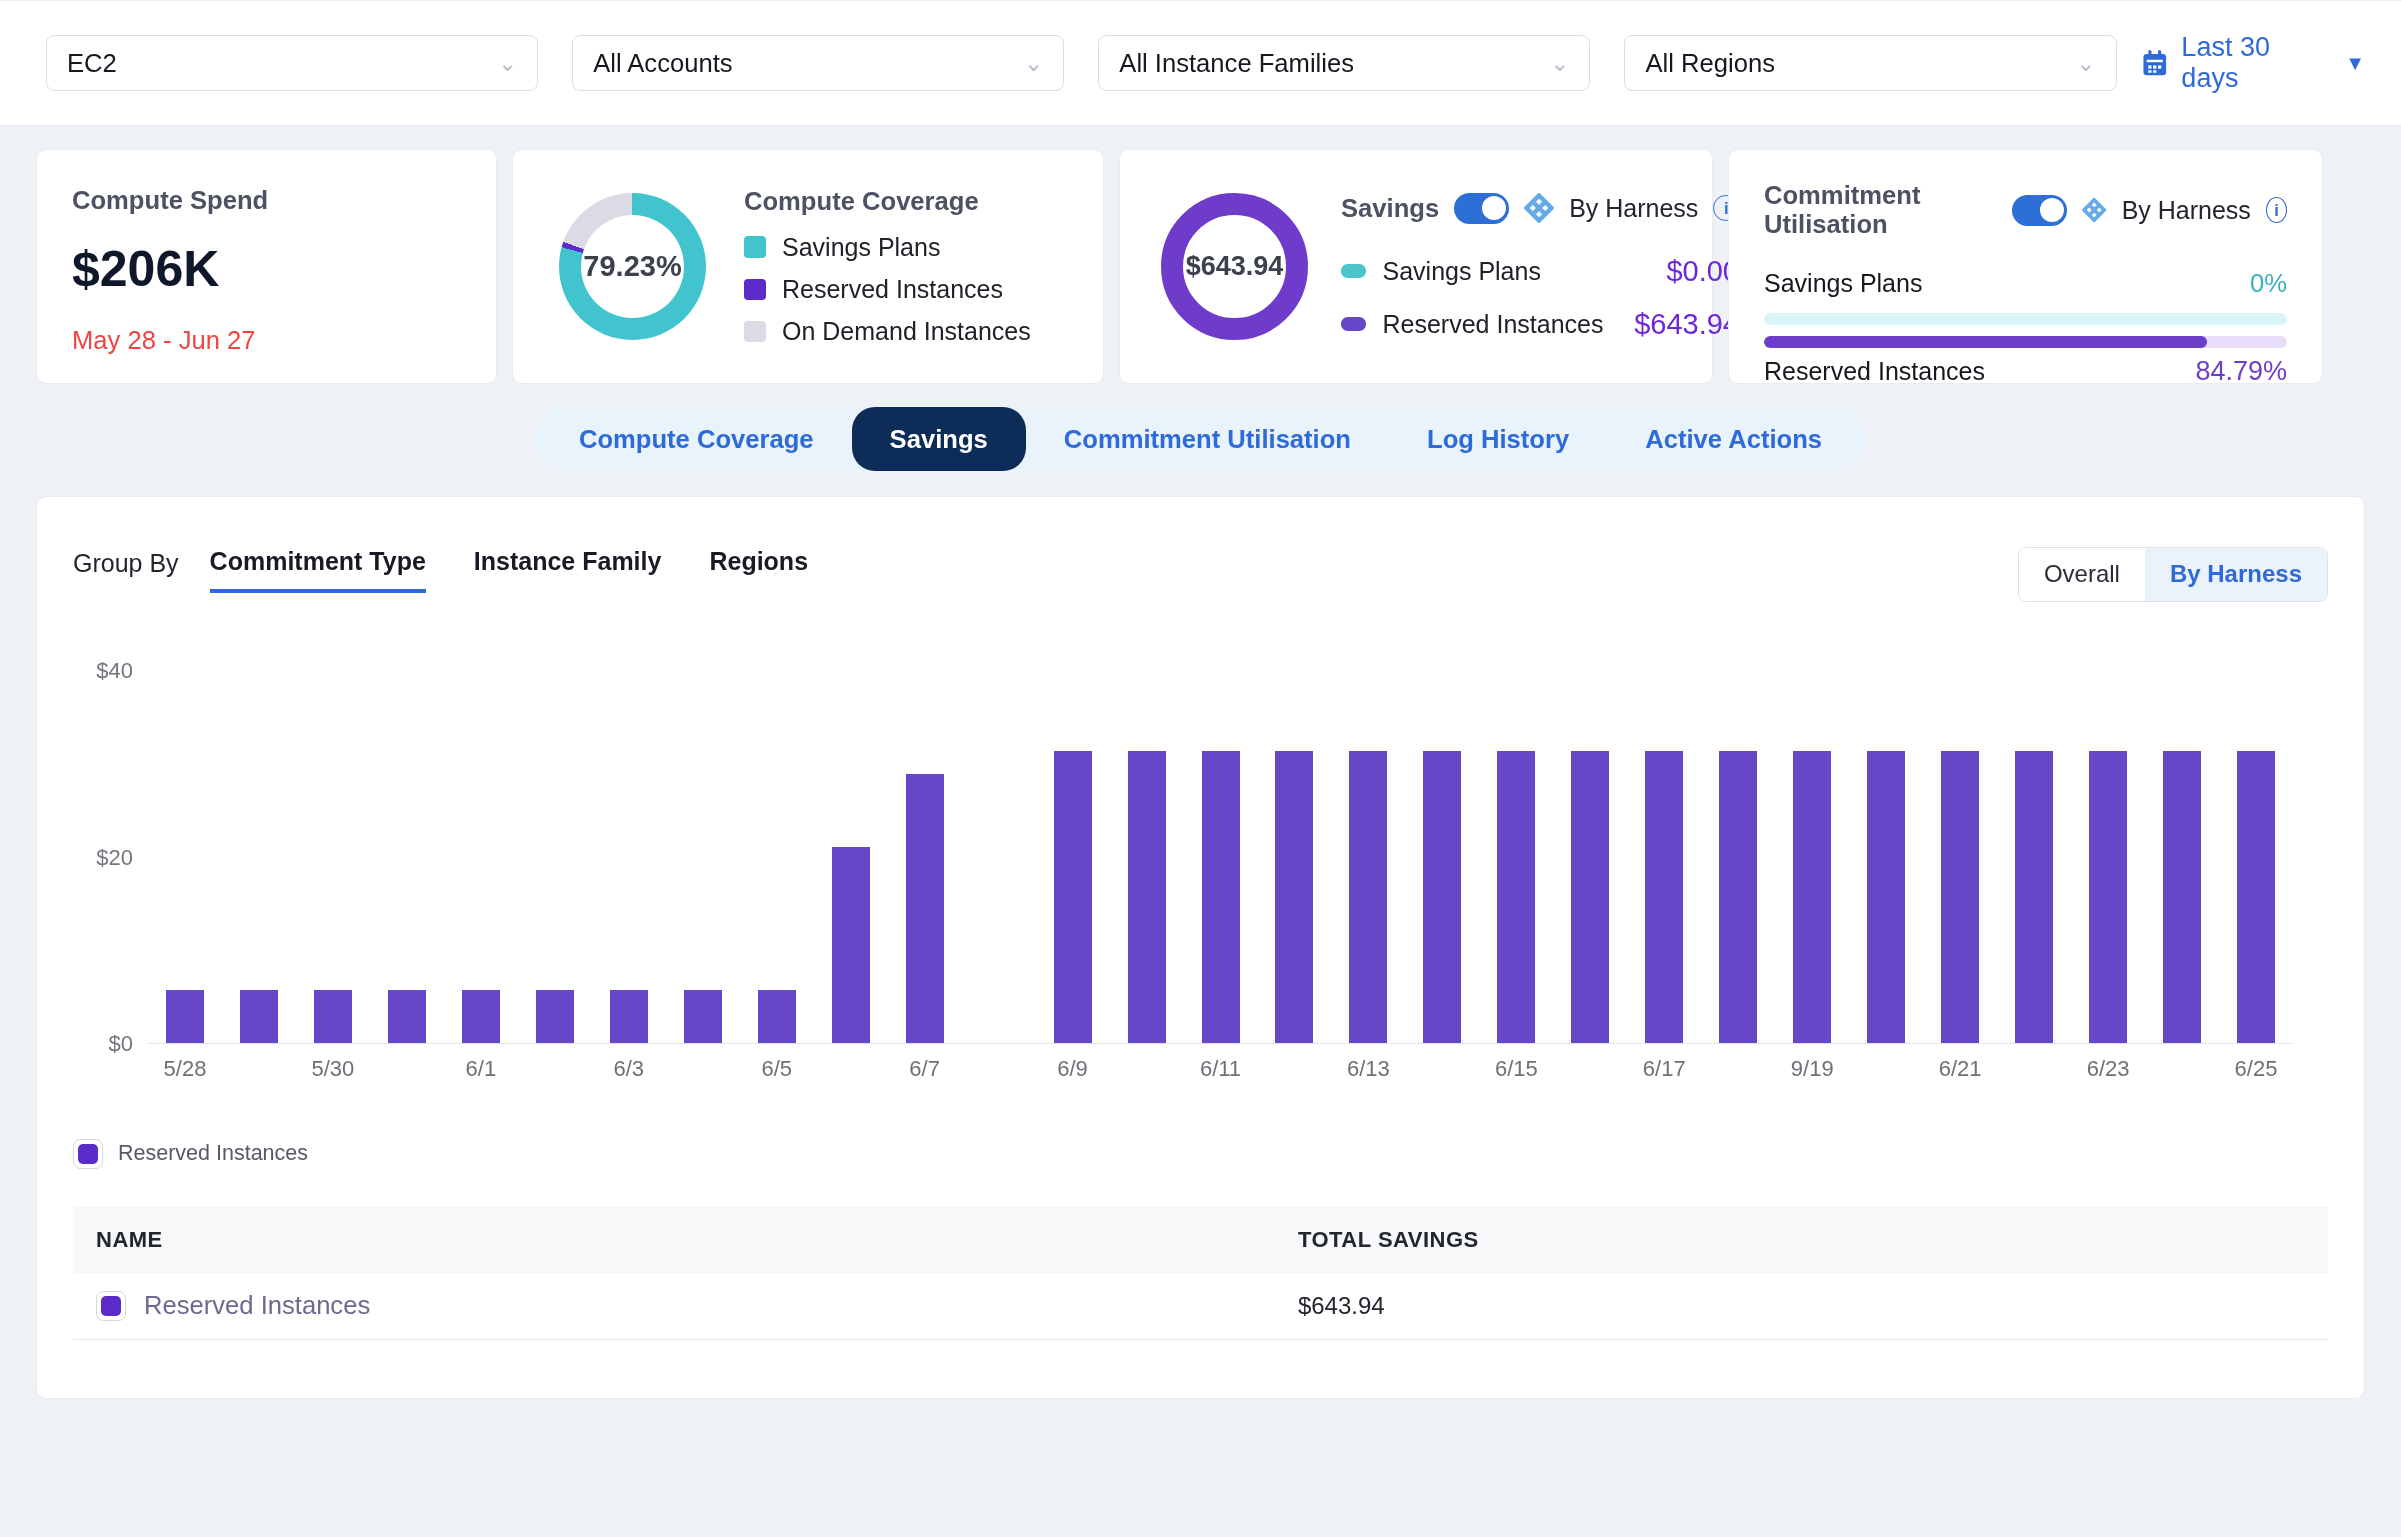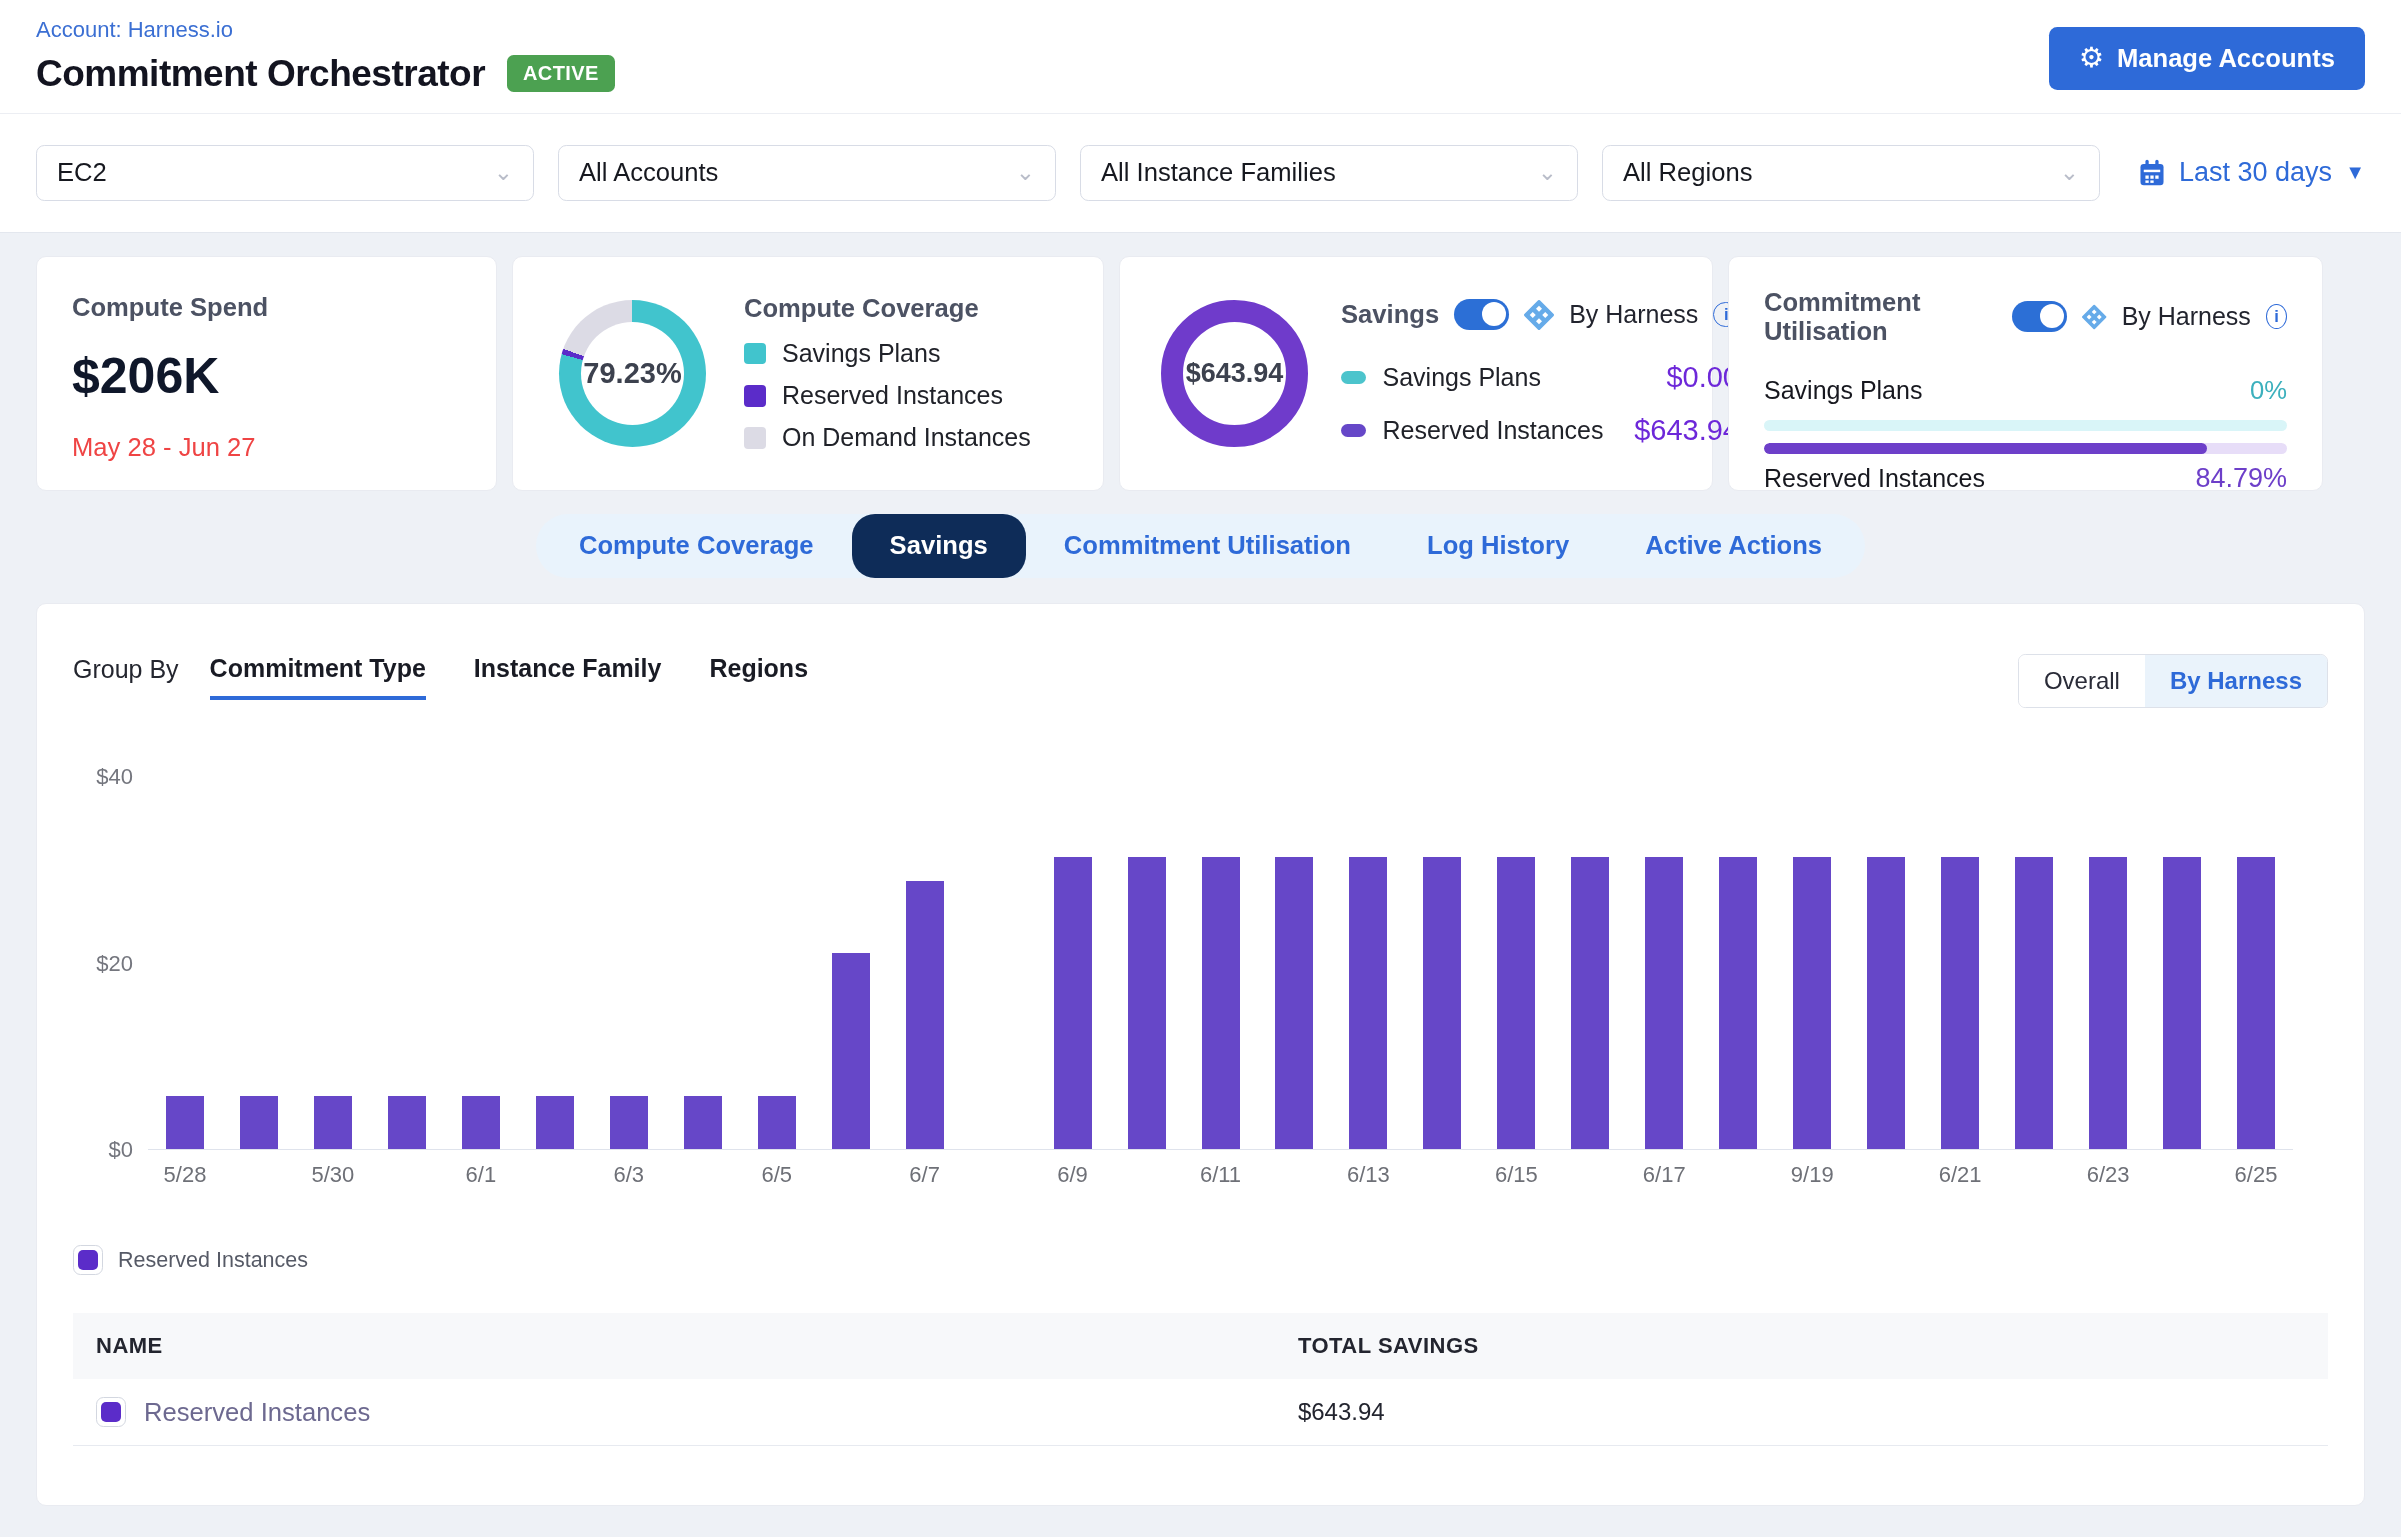--- a/index.html
+++ b/index.html
@@ -16,21 +16,21 @@
   .title-row { display:flex; align-items:center; gap:21.5px; margin-top:10px; }
   .page-title { font-size:37px; font-weight:700; margin:0; letter-spacing:-0.5px; color:#131420; }
   .active-badge { background:#4ca151; color:#fff; font-size:20px; font-weight:700; padding:7.4px 16.5px; border-radius:6.6px; letter-spacing:0.4px; }
   .manage-btn { background:#2e6ad8; color:#fff; border:none; font-family:inherit; font-size:25.6px; font-weight:700;
     height:63px; padding:0 30px; border-radius:8.3px; display:flex; align-items:center; gap:13.2px; margin-top:10px; cursor:pointer; }
   .gear-glyph { font-size:28px; font-weight:400; line-height:1; }
 
   
   .filterbar { background:#fff; border-top:0.8px solid #eceef3; border-bottom:0.8px solid #e3e7ee; padding:31px 36px; display:flex; align-items:center; gap:24px; }
   .select { width:498px; height:56px; background:#fff; border:0.8px solid #d8dce6; border-radius:8.3px;
-    display:flex; align-items:center; justify-content:space-between; padding:0 20px; font-size:25.6px; color:#16181f; cursor:pointer; }
+    display:flex; align-items:center; justify-content:space-between; padding:0 20px; font-size:25.6px; color:#16181f; cursor:pointer;margin-left:10px; }
   .chev { color:#b9bdc9; font-size:23px; }
   .daterange { margin-left:auto; display:flex; align-items:center; gap:13.2px; color:#2e6ad8; font-size:27px; cursor:pointer; }
   .dr-caret { font-size:20px; }
 
   
   .cards { display:flex; gap:15px; padding:23px 36px 0; }
   .card { background:#fff; border:0.8px solid #e9ebf1; border-radius:10px; height:235px; }
   .card-title { font-size:25.6px; font-weight:700; color:#4c5263; }
 
   .card-spend { width:461px; padding:36px 35px; }
@@ -112,33 +112,20 @@
   .td-name { padding:18px 23px; display:flex; align-items:center; gap:18px; font-size:25.6px; color:#6d6990; }
   .td-val { padding:18px 23px; font-size:24px; color:#23252f; }
 
   svg { display:block; }
 </style>
 </head>
 <body>
 
 <div class="page">
 
-  <div class="topbar">
-    <div>
-      <a class="account-link">Account: Harness.io</a>
-      <div class="title-row">
-        <h1 class="page-title">Commitment Orchestrator</h1>
-        <span class="active-badge">ACTIVE</span>
-      </div>
-    </div>
-    <button class="manage-btn">
-      <span class="gear-glyph">⚙</span>
-      <span>Manage Accounts</span>
-    </button>
-  </div>
 
   <div class="filterbar">
     <div class="select">
       <span>EC2</span>
       <span class="chev">⌄</span>
     </div>
     <div class="select">
       <span>All Accounts</span>
       <span class="chev">⌄</span>
     </div>

